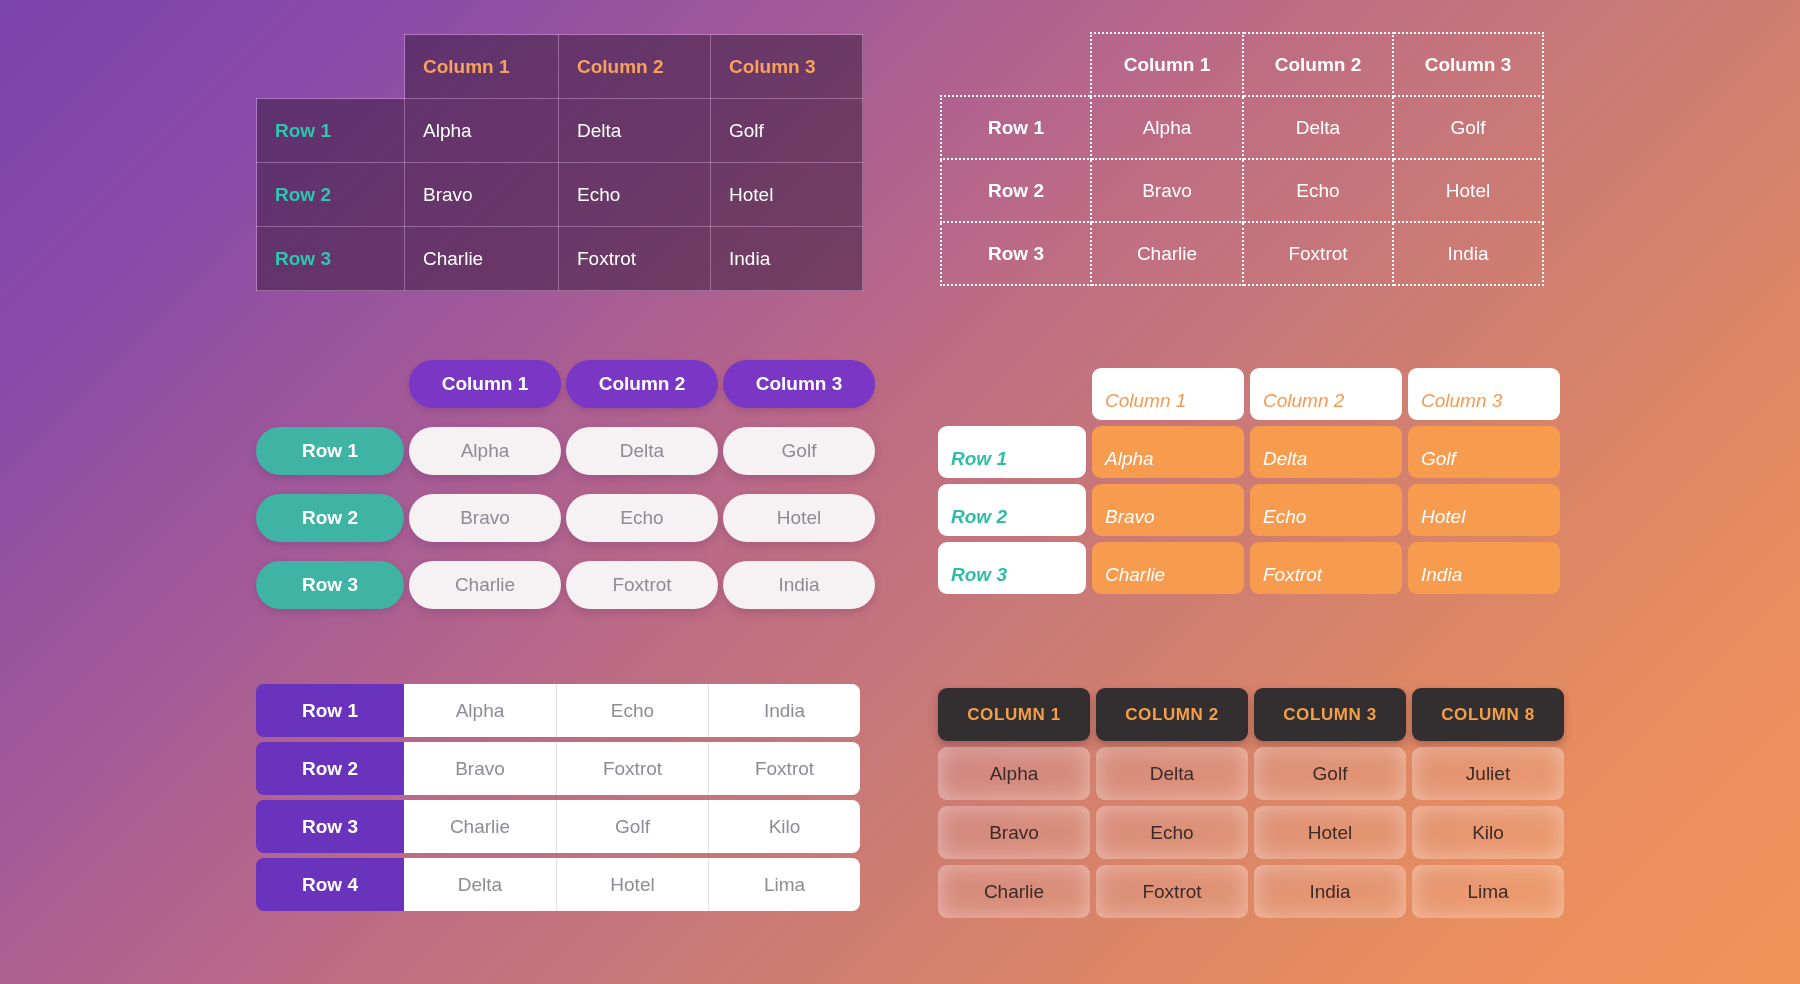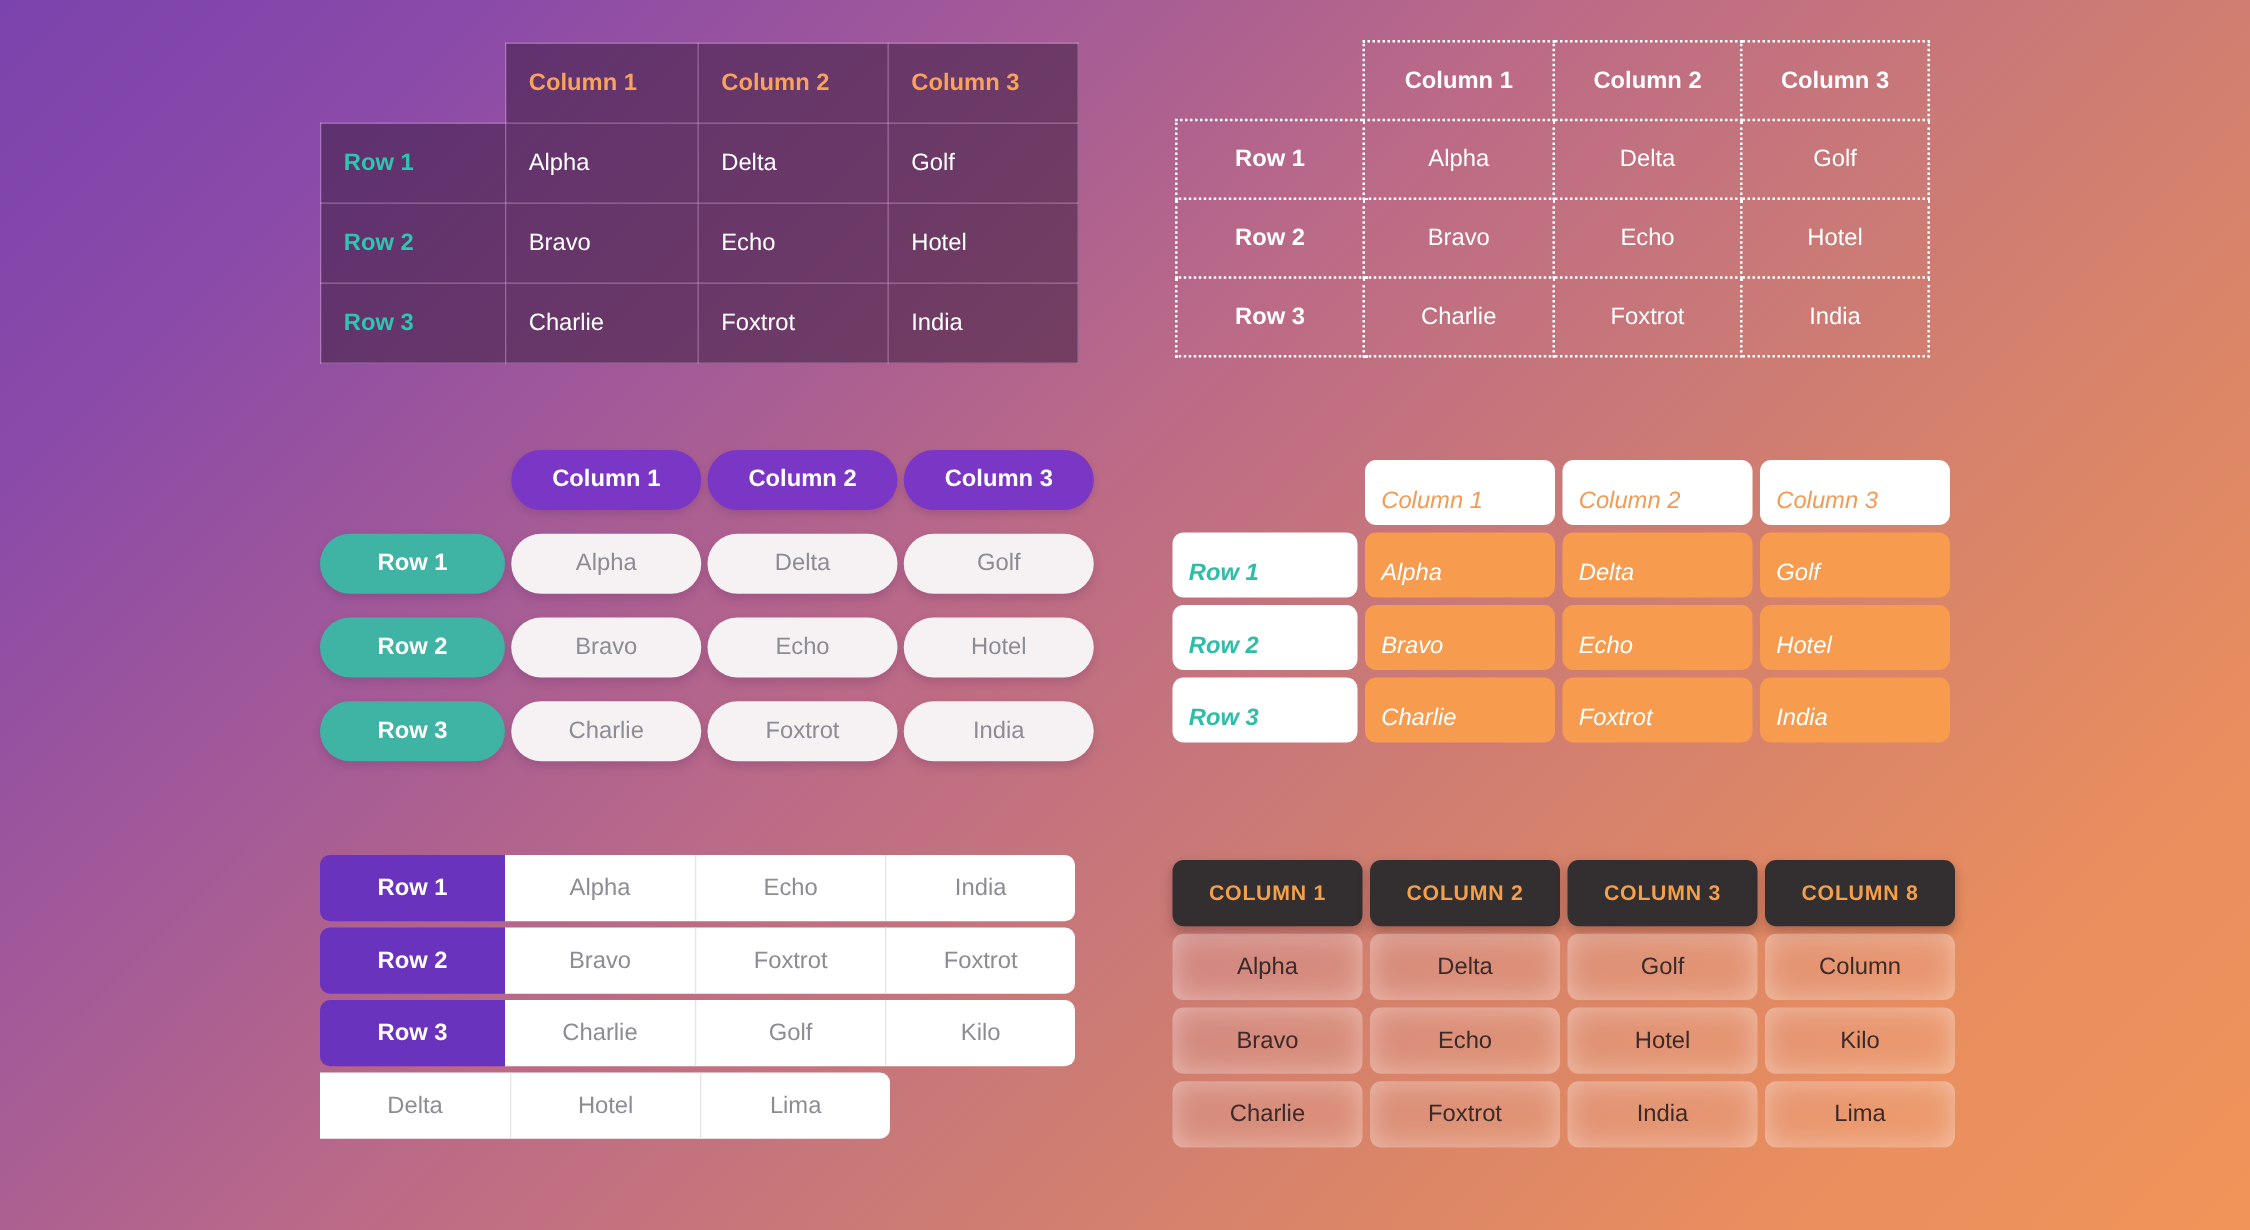--- a/index.html
+++ b/index.html
@@ -385,38 +385,39 @@
     </div>
     <div class="strip-row">
       <div class="row-head">Row 3</div>
       <div class="data-strip">
         <div class="data">Charlie</div>
         <div class="data">Golf</div>
         <div class="data">Kilo</div>
       </div>
     </div>
     <div class="strip-row">
+      <div class="row-head">Row 4</div>
       <div class="data-strip">
         <div class="data">Delta</div>
         <div class="data">Hotel</div>
         <div class="data">Lima</div>
       </div>
     </div>
   </div>
 
   <div id="table-dark-headers">
     <div class="cell col-head">COLUMN 1</div>
     <div class="cell col-head">COLUMN 2</div>
     <div class="cell col-head">COLUMN 3</div>
     <div class="cell col-head">COLUMN 8</div>
 
     <div class="cell data">Alpha</div>
     <div class="cell data">Delta</div>
     <div class="cell data">Golf</div>
-    <div class="cell data">Column</div>
+    <div class="cell data">Juliet</div>
 
     <div class="cell data">Bravo</div>
     <div class="cell data">Echo</div>
     <div class="cell data">Hotel</div>
     <div class="cell data">Kilo</div>
 
     <div class="cell data">Charlie</div>
     <div class="cell data">Foxtrot</div>
     <div class="cell data">India</div>
     <div class="cell data">Lima</div>

